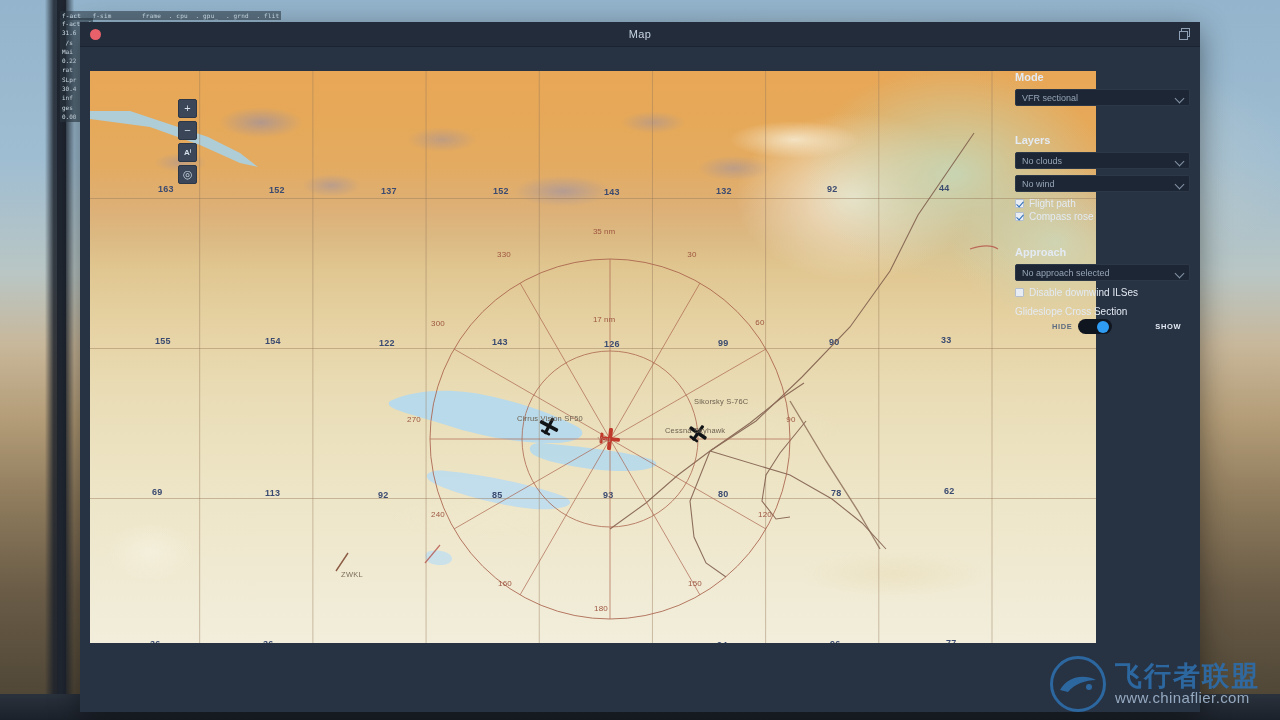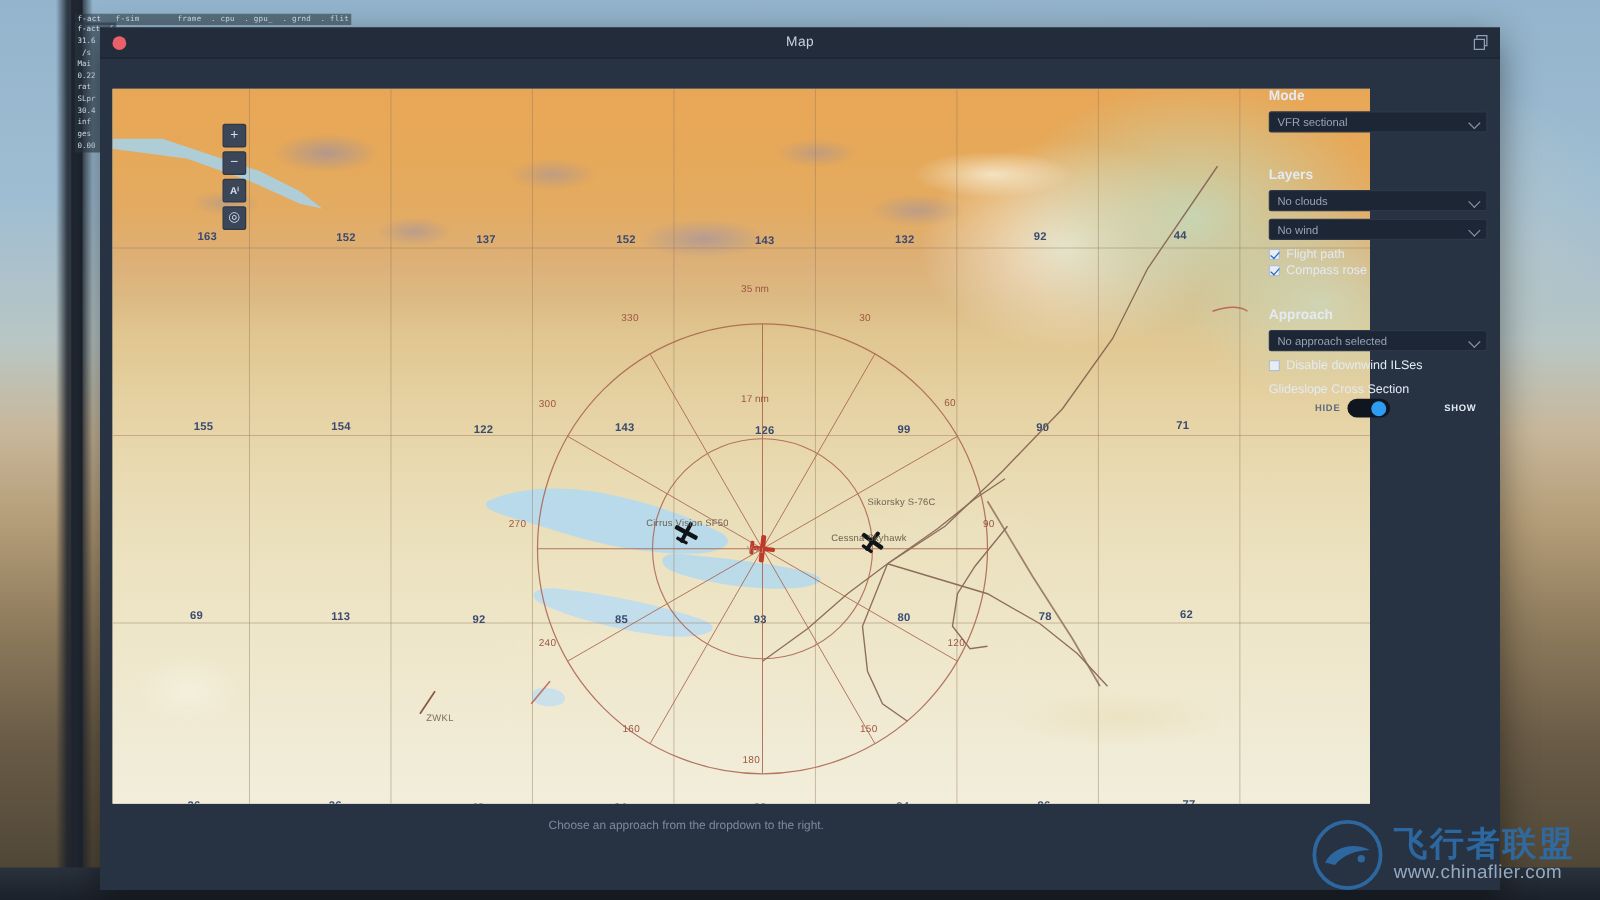--- a/index.html
+++ b/index.html
@@ -337,21 +337,21 @@
             <div class="elev" style="left: 626px; top: 115px;">132</div>
             <div class="elev" style="left: 737px; top: 113px;">92</div>
             <div class="elev" style="left: 849px; top: 112px;">44</div>
             <div class="elev" style="left: 65px; top: 265px;">155</div>
             <div class="elev" style="left: 175px; top: 265px;">154</div>
             <div class="elev" style="left: 289px; top: 267px;">122</div>
             <div class="elev" style="left: 402px; top: 266px;">143</div>
             <div class="elev" style="left: 514px; top: 268px;">126</div>
             <div class="elev" style="left: 628px; top: 267px;">99</div>
             <div class="elev" style="left: 739px; top: 266px;">90</div>
-            <div class="elev" style="left: 851px; top: 264px;">71</div>
+            <div class="elev" style="left: 851px; top: 264px;">33</div>
             <div class="elev" style="left: 62px; top: 416px;">69</div>
             <div class="elev" style="left: 175px; top: 417px;">113</div>
             <div class="elev" style="left: 288px; top: 419px;">92</div>
             <div class="elev" style="left: 402px; top: 419px;">85</div>
             <div class="elev" style="left: 513px; top: 419px;">93</div>
             <div class="elev" style="left: 628px; top: 418px;">80</div>
             <div class="elev" style="left: 741px; top: 417px;">78</div>
             <div class="elev" style="left: 854px; top: 415px;">62</div>
             <div class="elev" style="left: 60px; top: 568px;">36</div>
             <div class="elev" style="left: 173px; top: 568px;">36</div>
@@ -505,21 +505,20 @@
         <div id="toggle-row">
           <span class="tg-side" id="tg-hide">HIDE</span>
           <span id="toggle">
             <span id="toggle-knob"></span>
           </span>
           <span class="tg-side" id="tg-show">SHOW</span>
         </div>
       </div>
 
       <div id="approach-msg">
-        <div class="l2">Choose an approach from the dropdown to the right.</div>
       </div>
 
     </div>
   </div>
 
   <div id="watermark">
     <div id="wm-logo">
       <svg width="40" height="24" viewBox="0 0 40 24">
         <path d="M2,18 C10,4 26,2 38,8 C28,8 16,12 10,20 Z" fill="#2d6ca8"></path>
         <circle cx="31" cy="15" r="3" fill="#2d6ca8"></circle>

